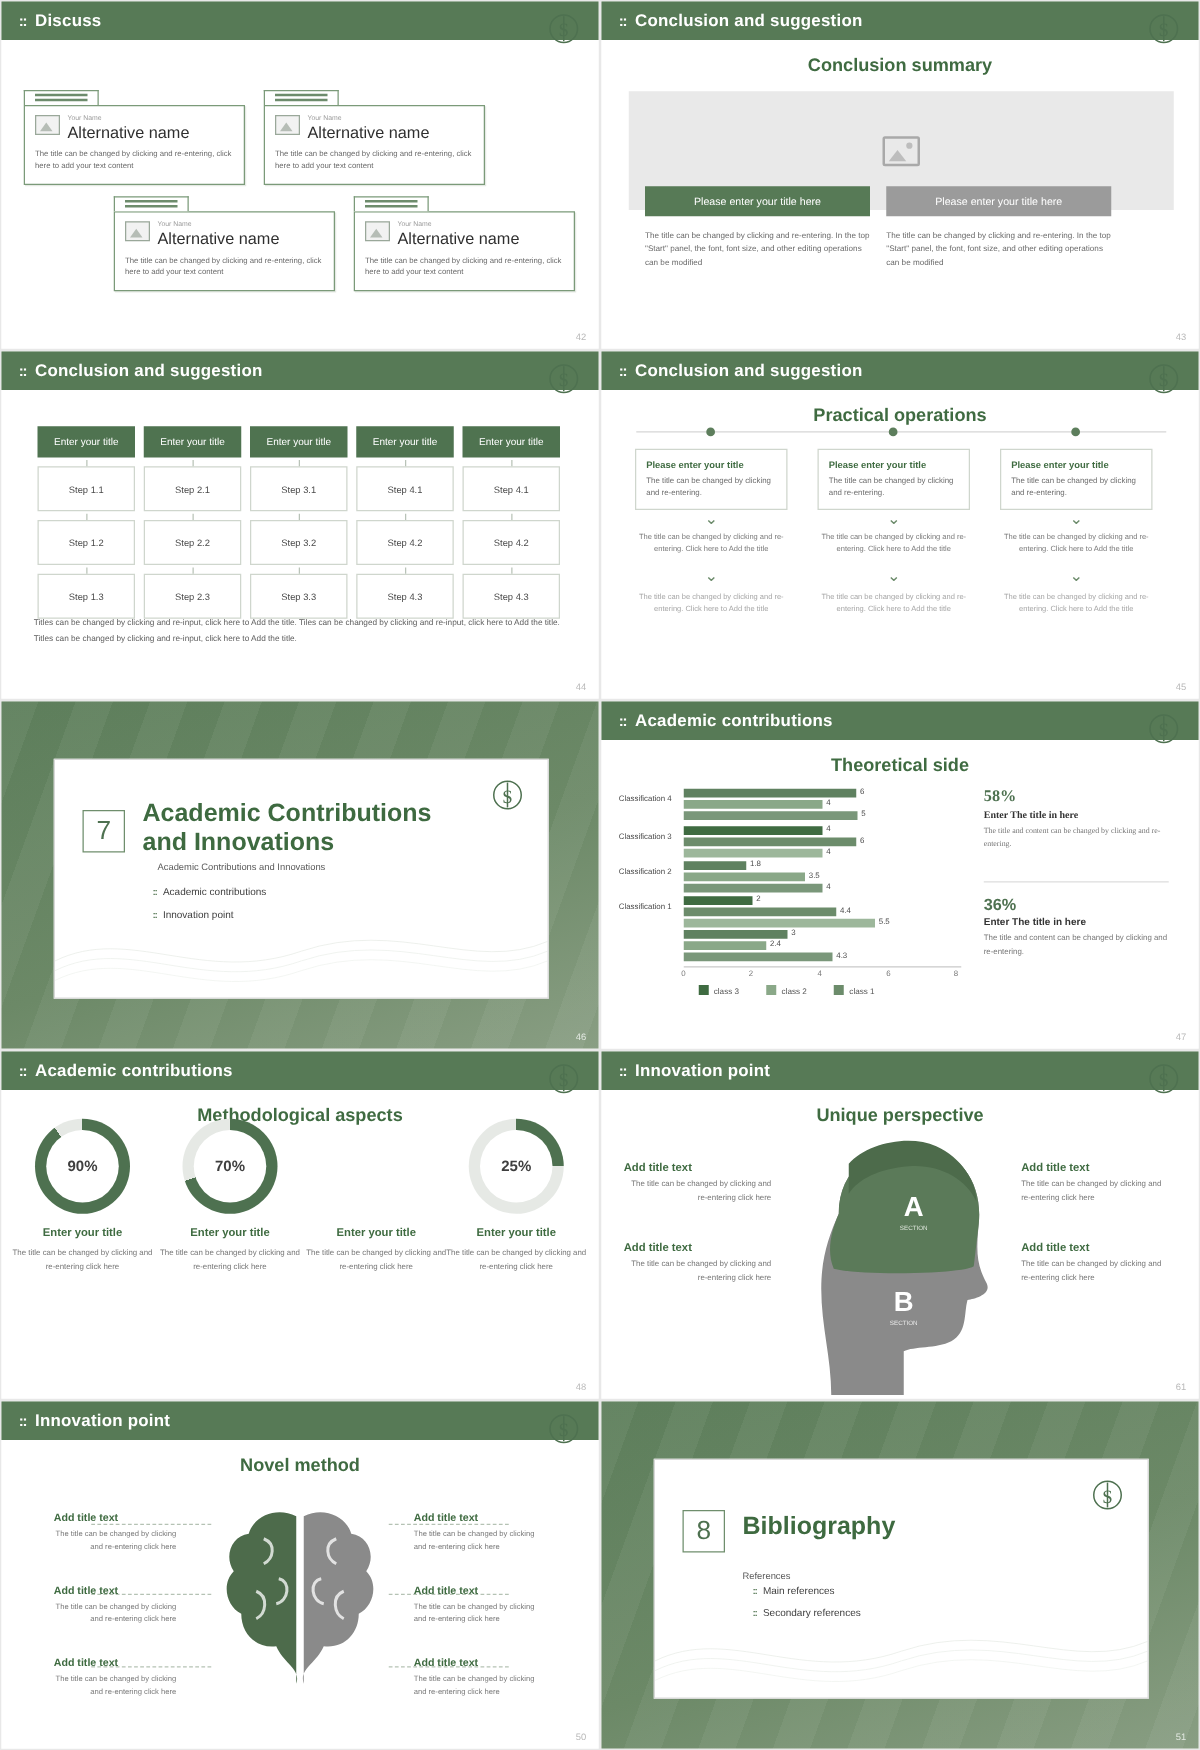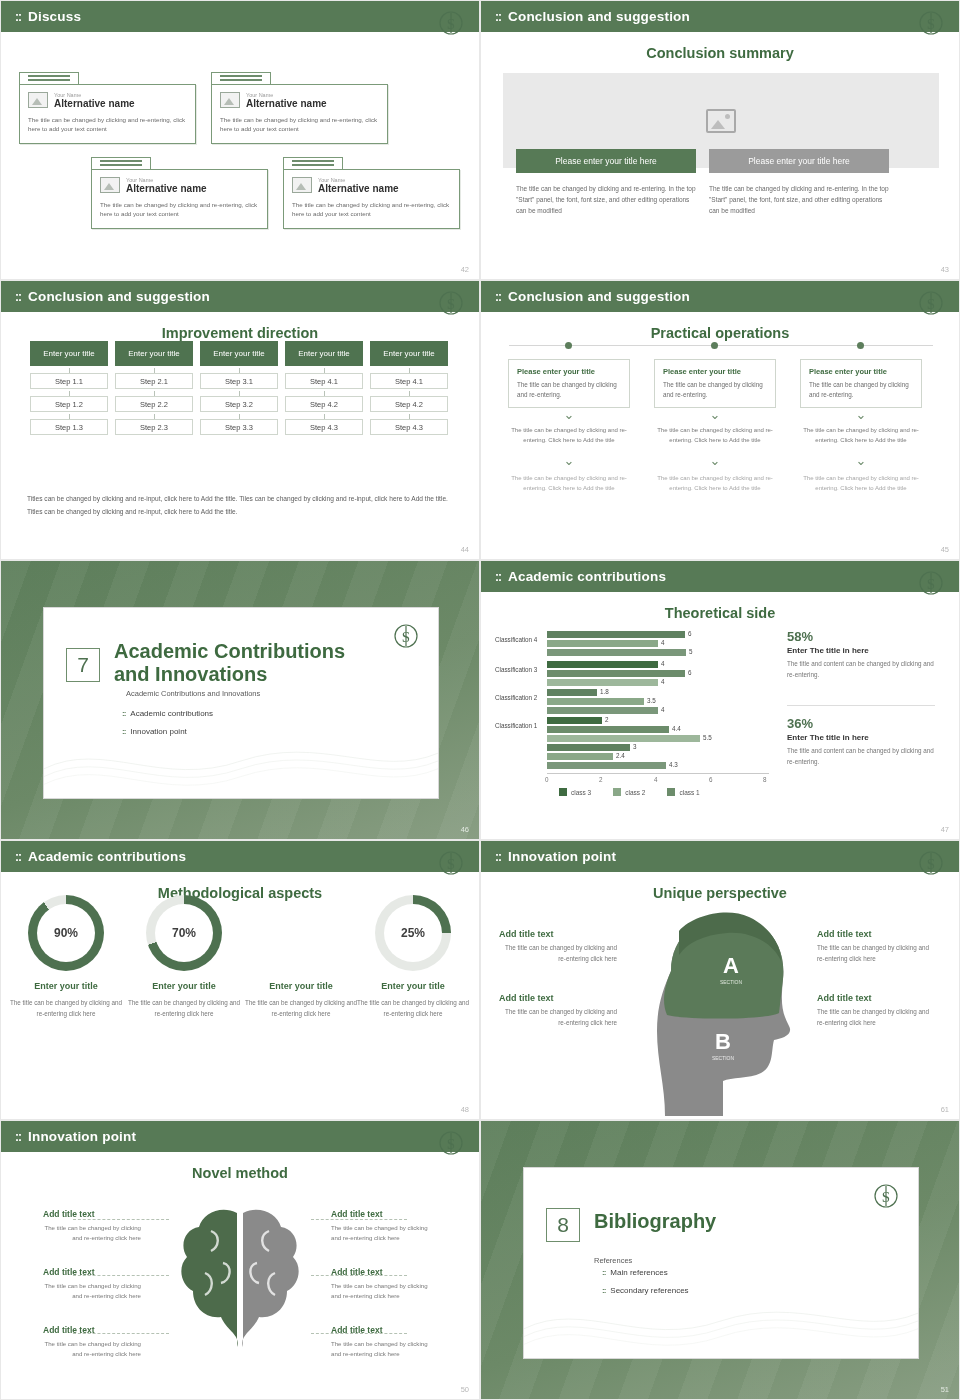--- a/index.html
+++ b/index.html
@@ -74,36 +74,36 @@
   .thumb {
     width: 20px; height: 16px; border: 1px solid #9aa89a; flex: none;
     background: #f2f2f2; position: relative;
   }
   .thumb:after{
     content:""; position:absolute; left:3px; bottom:2px;
     border-left:5px solid transparent; border-right:5px solid transparent;
     border-bottom:7px solid #b6bdb6;
   }
   .nm-small { font-size: 5.5px; color: #9b9b9b; }
-  .nm-big { font-size: 10px; font-weight: bold; color: #2f2f2f; }
+  .nm-big { font-size: 13px; font-weight: normal; color: #2f2f2f; }
   .fdesc { font-size: 6.2px; color: #6a6a6a; line-height: 1.5; margin-top: 6px; }
   
   .greybox { position: absolute; left: 22px; top: 72px; width: 436px; height: 95px; background:#e9e9e9; }
   .imgicon { position:absolute; left:50%; top:36px; transform:translateX(-50%); width:30px; height:24px; border:2px solid #a9a9a9; border-radius:2px; }
   .imgicon:after{ content:""; position:absolute; left:3px; bottom:2px; border-left:7px solid transparent; border-right:7px solid transparent; border-bottom:9px solid #bdbdbd; }
   .imgicon:before{ content:""; position:absolute; right:4px; top:3px; width:5px; height:5px; border-radius:50%; background:#bdbdbd; }
   .capbar { position:absolute; top:148px; height:24px; display:flex; align-items:center; justify-content:center; color:#fff; font-size:8.5px; }
   .capbar.a { left:35px; width:180px; background:#577a56; }
   .capbar.b { left:228px; width:180px; background:#9b9b9b; }
   .captxt { position:absolute; top:182px; width:180px; font-size:6.5px; line-height:1.7; color:#6a6a6a; }
   .captxt.a{ left:35px;} .captxt.b{ left:228px;}
   
   .stepcol { position:absolute; top:60px; width:78px; }
   .stephead { background:#4f7350; color:#fff; font-size:8px; height:25px; display:flex; align-items:center; justify-content:center; }
-  .stepcell { border:1px solid #cfd6cd; font-size:7.5px; height:16px; display:flex; align-items:center; justify-content:center; color:#4a4a4a; margin-top:7px; position:relative; }
+  .stepcell { border:1px solid #cfd6cd; font-size:7.5px; height:36px; display:flex; align-items:center; justify-content:center; color:#4a4a4a; margin-top:7px; position:relative; }
   .stepcell:before{ content:""; position:absolute; top:-6px; left:50%; width:1px; height:5px; background:#b9c3b8; }
   .footnote { position:absolute; left:26px; top:212px; width:428px; font-size:6.6px; line-height:1.9; color:#5d5d5d; }
   
   .tl { position:absolute; left:28px; top:64px; width:424px; height:1px; background:#d6d6d6; }
   .tldot { position:absolute; top:61px; width:7px; height:7px; border-radius:50%; background:#5d7e5c; }
   .pcard { position:absolute; top:78px; width:122px; border:1px solid #cfd6cd; padding:7px 8px; }
   .pcard h4 { font-size:7.5px; color:#3f6b41; font-weight:bold; }
   .pcard p { font-size:6.3px; color:#6d6d6d; line-height:1.6; margin-top:4px; }
   .chev { position:absolute; width:122px; text-align:center; color:#6d8c6c; font-size:13px; }
   .ptxt { position:absolute; width:122px; text-align:center; font-size:6px; line-height:1.7; color:#7a7a7a; }
@@ -259,21 +259,20 @@
       <span class="dots">::</span>
       <span>Conclusion and suggestion</span>
     </div>
     <div class="logo">
       <svg viewBox="0 0 28 28">
           <circle cx="14" cy="14" r="11" fill="none" stroke="#4e7150" stroke-width="1.2"></circle>
           <text x="14" y="20" font-size="15" text-anchor="middle" fill="#4e7150" font-family="Liberation Serif, serif">S</text>
           <line x1="14" y1="4" x2="14" y2="24" stroke="#4e7150" stroke-width="1.2"></line>
         </svg>
     </div>
-    <div class="title-c">Improvement direction</div>
 
     <div class="stepcol" style="left:29px;">
       <div class="stephead">Enter your title</div>
       <div class="stepcell">Step 1.1</div>
       <div class="stepcell">Step 1.2</div>
       <div class="stepcell">Step 1.3</div>
     </div>
     <div class="stepcol" style="left:114px;">
       <div class="stephead">Enter your title</div>
       <div class="stepcell">Step 2.1</div>
@@ -439,21 +438,21 @@
     <div class="axlab" style="left:173px; top:215px;">4</div>
     <div class="axlab" style="left:228px; top:215px;">6</div>
     <div class="axlab" style="left:282px; top:215px;">8</div>
 
     <div class="legend" style="top:227px;">
       <span><i style="background:#3f6b41"></i><span>class 3</span></span>
       <span><i style="background:#8aa888"></i><span>class 2</span></span>
       <span><i style="background:#6c8c6b"></i><span>class 1</span></span>
     </div>
 
-    <div class="statblk" style="top:68px;">
+    <div class="statblk" style="top:68px;font-family:Liberation Serif, serif;">
       <div class="statpct">58%</div>
       <div class="stath">Enter The title in here</div>
       <div class="statp">The title and content can be changed by clicking and re-entering.</div>
     </div>
     <div style="position:absolute; left:306px; top:144px; width:148px; border-top:1px solid #ddd;"></div>
     <div class="statblk" style="top:155px;">
       <div class="statpct">36%</div>
       <div class="stath">Enter The title in here</div>
       <div class="statp">The title and content can be changed by clicking and re-entering.</div>
     </div>

